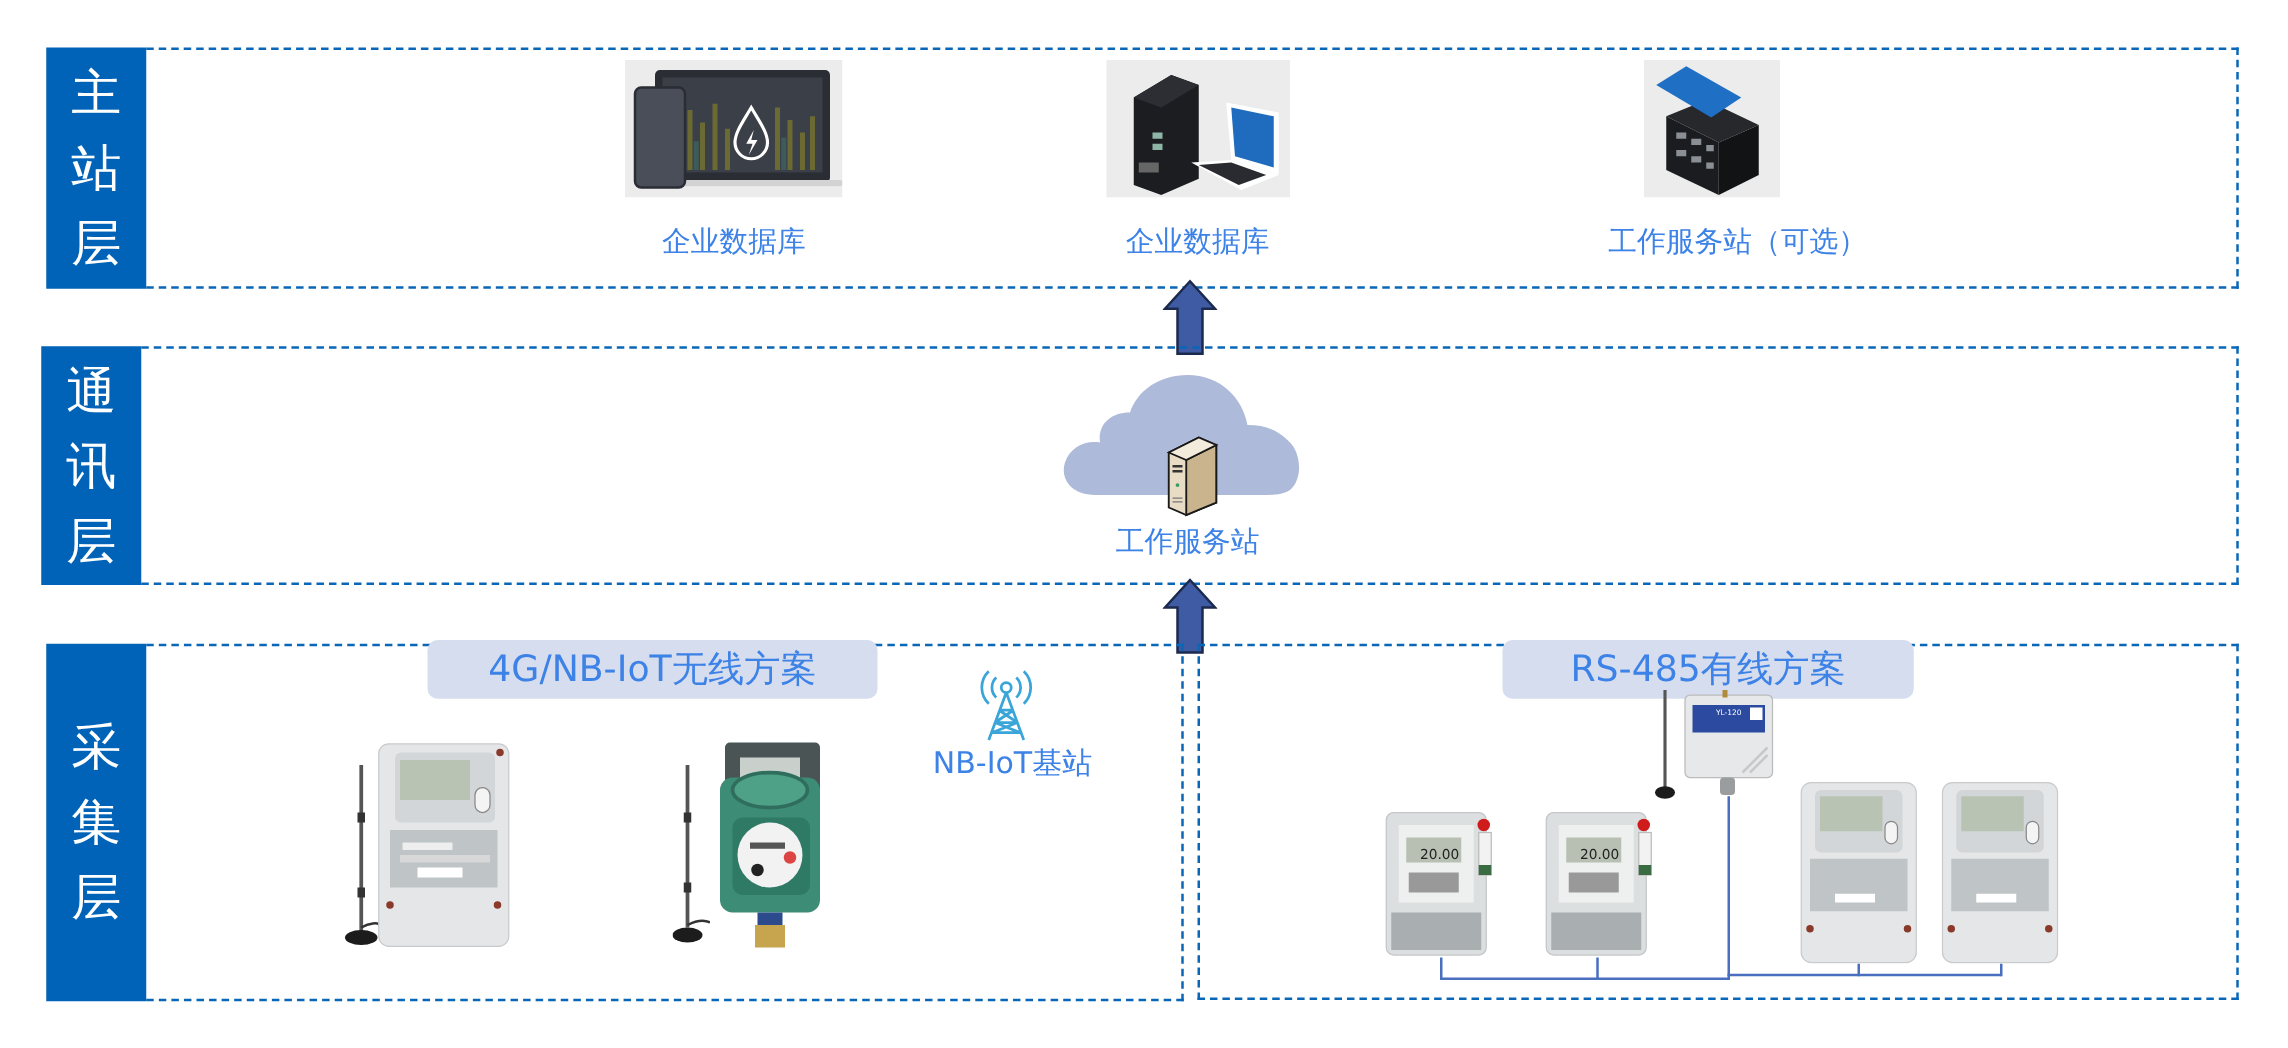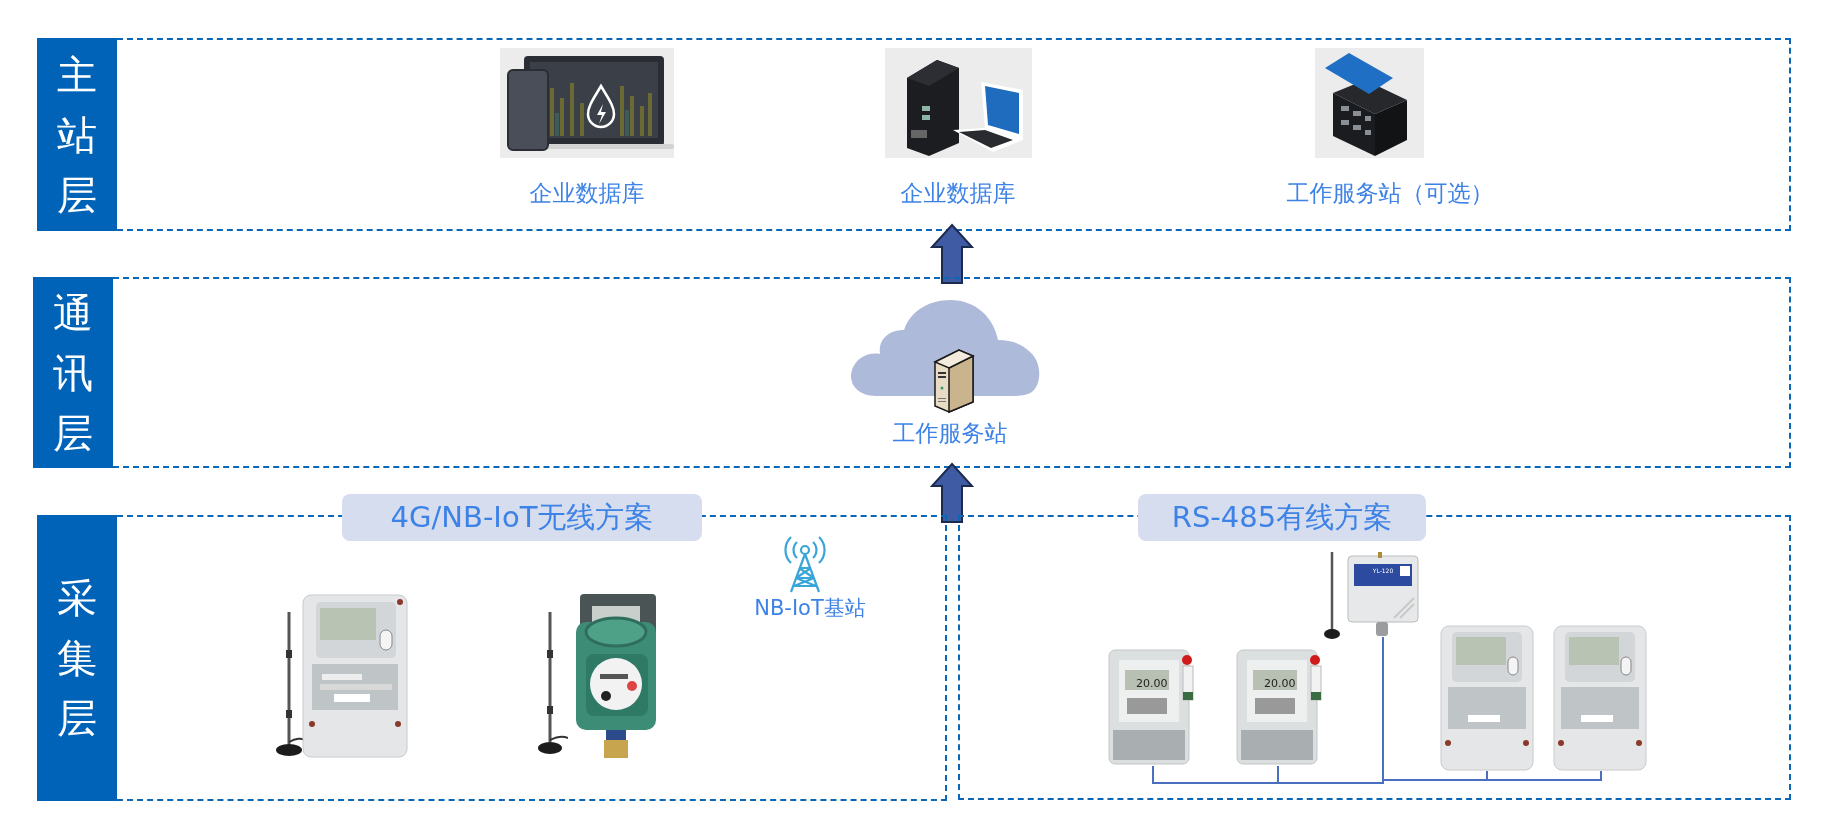--- a/index.html
+++ b/index.html
@@ -6,21 +6,21 @@
   body { width: 1830px; height: 838px; position: relative; overflow: hidden;
          font-family: "DejaVu Sans", "Liberation Sans", sans-serif; }
   .abs { position: absolute; text-align: right; }
   .layer-box { position: absolute; border: 2px dashed #0a67b8; box-sizing: border-box; }
   .layer-label { position: absolute; background: #0063b8; color: #ffffff;
                  display: flex; flex-direction: column; align-items: center; justify-content: center;
                  font-size: 40px; line-height: 60px; }
   .layer-label span { display: block; }
   .node-caption { position: absolute; color: #3d82e6; font-size: 23px; text-align: center; white-space: nowrap; }
   .pill { position: absolute; background: #d6ddee; border-radius: 8px; color: #3d82e6;
-          font-size: 29px; display: flex; align-items: center; justify-content: center; }
+          font-size: 29px; display: flex; align-items: center; justify-content: center; margin-top: 18px; }
   .arrow { position: absolute; }
   .device { position: absolute; }
   .bus { position: absolute; background: #4a6fbe; }
 </style>
 </head>
 <body>
 
 <div class="layer-label" style="left:37px;top:38px;width:80px;height:193px;">
   <span>主</span>
   <span>站</span>
@@ -122,33 +122,33 @@
 
 <div class="layer-label" style="left:37px;top:515px;width:80px;height:286px;">
   <span>采</span>
   <span>集</span>
   <span>层</span>
 </div>
 <div class="layer-box" style="left:117px;top:515px;width:830px;height:286px;border-left:none;"></div>
 <div class="layer-box" style="left:958px;top:515px;width:833px;height:285px;"></div>
 
 <div class="pill" style="left:342px;top:494px;width:360px;height:47px;">4G/NB-IoT无线方案</div>
-<div class="pill" style="left:1138px;top:494px;width:288px;height:47px;">RS-485有线方案</div>
+<div class="pill" style="left:1202px;top:494px;width:329px;height:47px;">RS-485有线方案</div>
 
 <svg class="device" style="left:782px;top:536px;" width="46" height="58" viewBox="0 0 46 58">
   <g fill="none" stroke="#3aa5d8" stroke-width="2.2">
     <circle cx="23" cy="14" r="4"></circle>
     <path d="M15 6 A11 11 0 0 0 15 22"></path>
       <path d="M31 6 A11 11 0 0 1 31 22"></path>
     <path d="M9 1 A18 18 0 0 0 9 27"></path>
       <path d="M37 1 A18 18 0 0 1 37 27"></path>
     <path d="M23 18 L9 56 M23 18 L37 56 M14 42 L32 42 M12 50 L34 50 M17 32 L29 32 M14 42 L29 32 M32 42 L17 32 M12 50 L32 42 M34 50 L14 42"></path>
   </g>
 </svg>
-<div class="node-caption" style="left:740px;top:594px;width:140px;font-size:21px;">NB-IoT基站</div>
+<div class="node-caption" style="left:740px;top:594px;width:140px;font-size:24px;">NB-IoT基站</div>
 
 <svg class="device" style="left:274px;top:610px;" width="30" height="148" viewBox="0 0 30 148">
   <line x1="15" y1="2" x2="15" y2="136" stroke="#555" stroke-width="3"></line>
   <rect x="12" y="40" width="6" height="8" fill="#333"></rect>
     <rect x="12" y="100" width="6" height="8" fill="#333"></rect>
   <ellipse cx="15" cy="140" rx="13" ry="6" fill="#1c1c1c"></ellipse>
   <path d="M15 132 C22 128 28 128 30 130" stroke="#333" stroke-width="2" fill="none"></path>
 </svg>
 <svg class="device" style="left:302px;top:594px;" width="106" height="164" viewBox="0 0 106 164">
   <rect x="1" y="1" width="104" height="162" rx="8" fill="#e4e6e7" stroke="#c8cacc"></rect>

